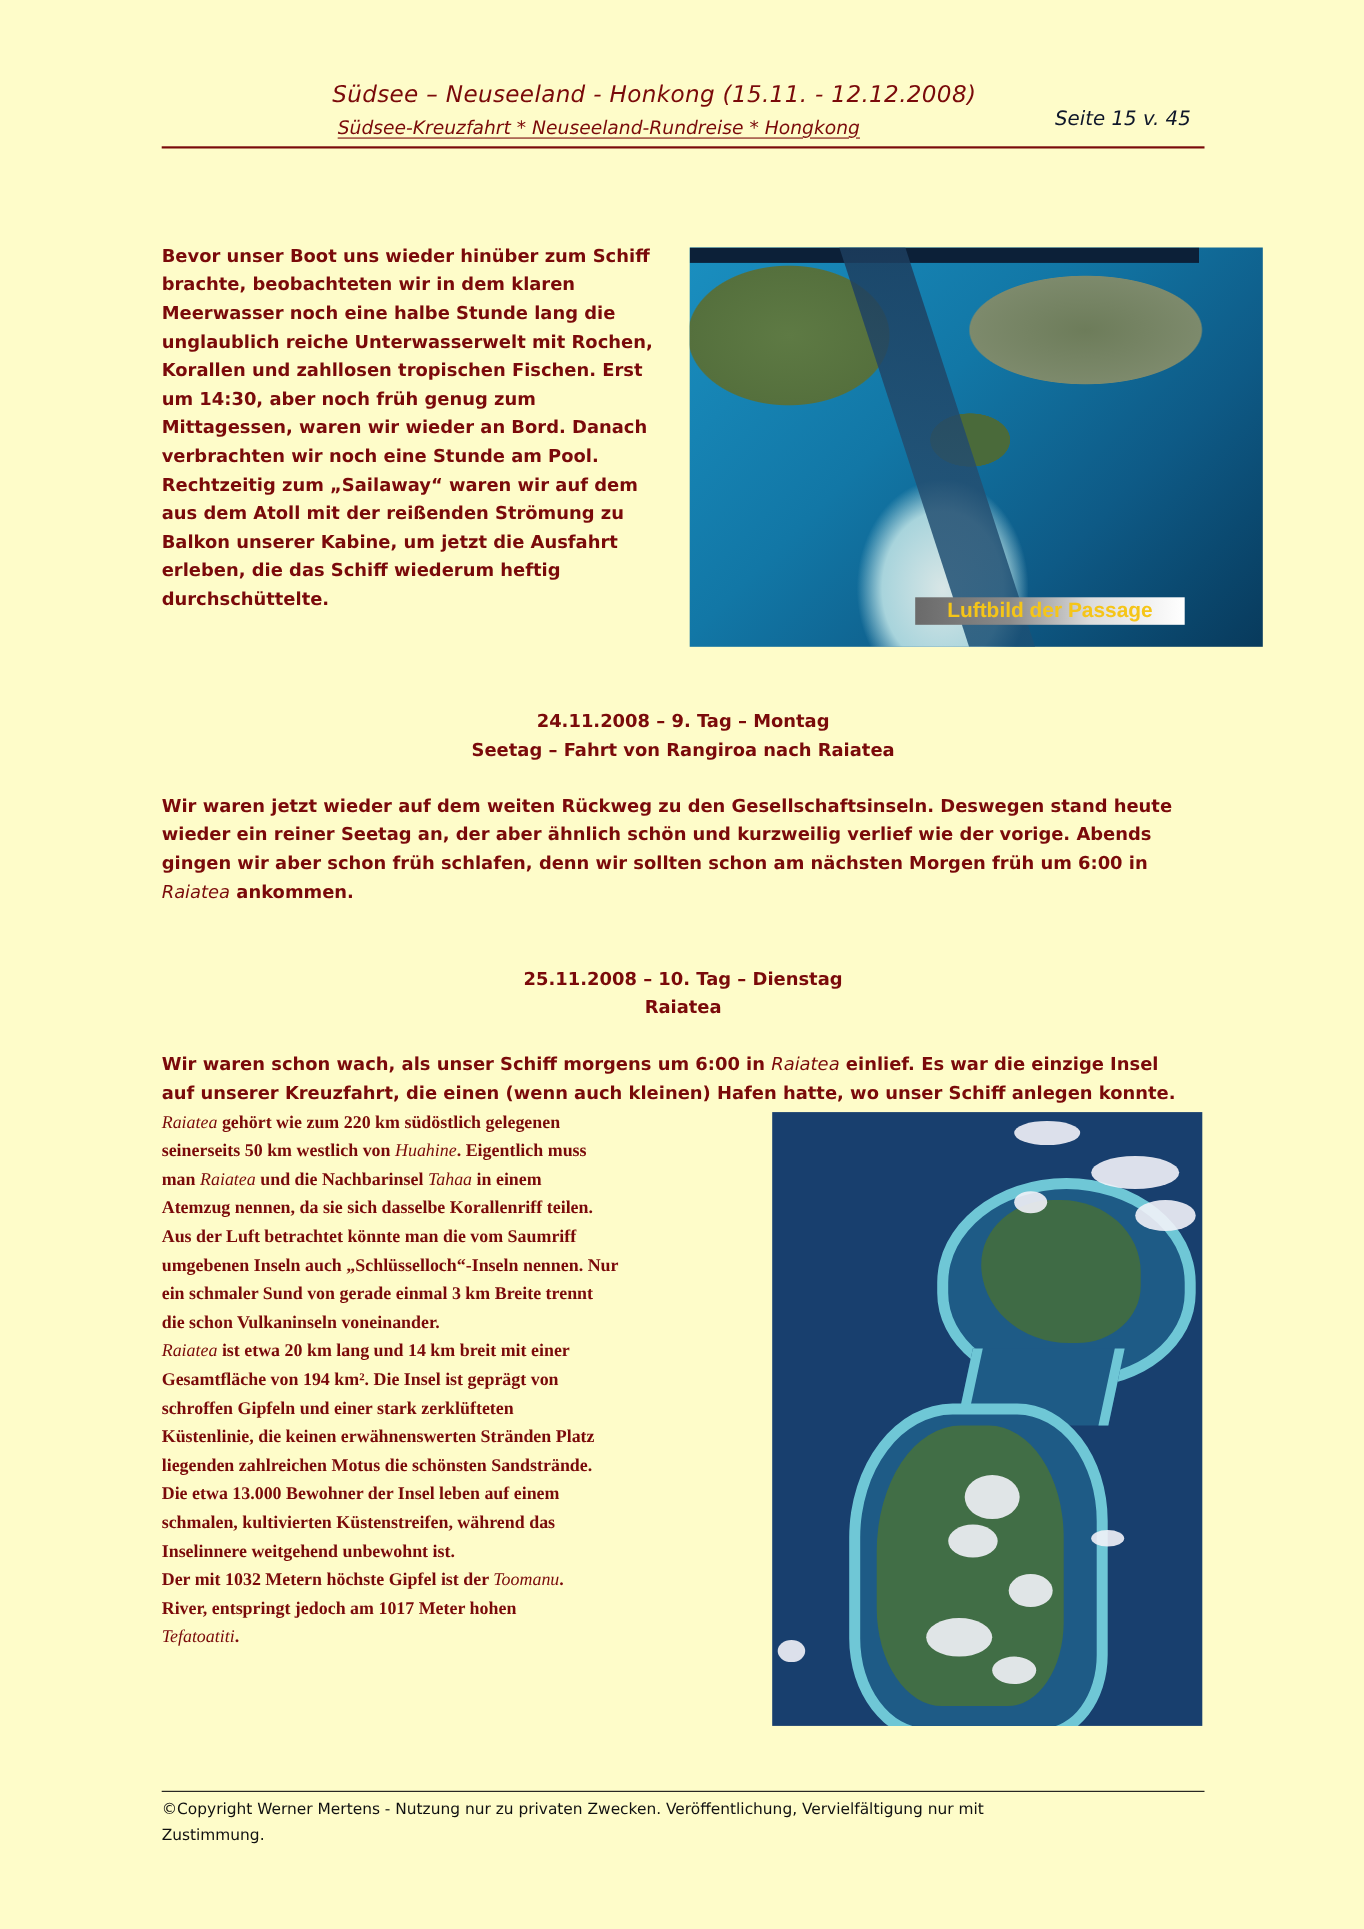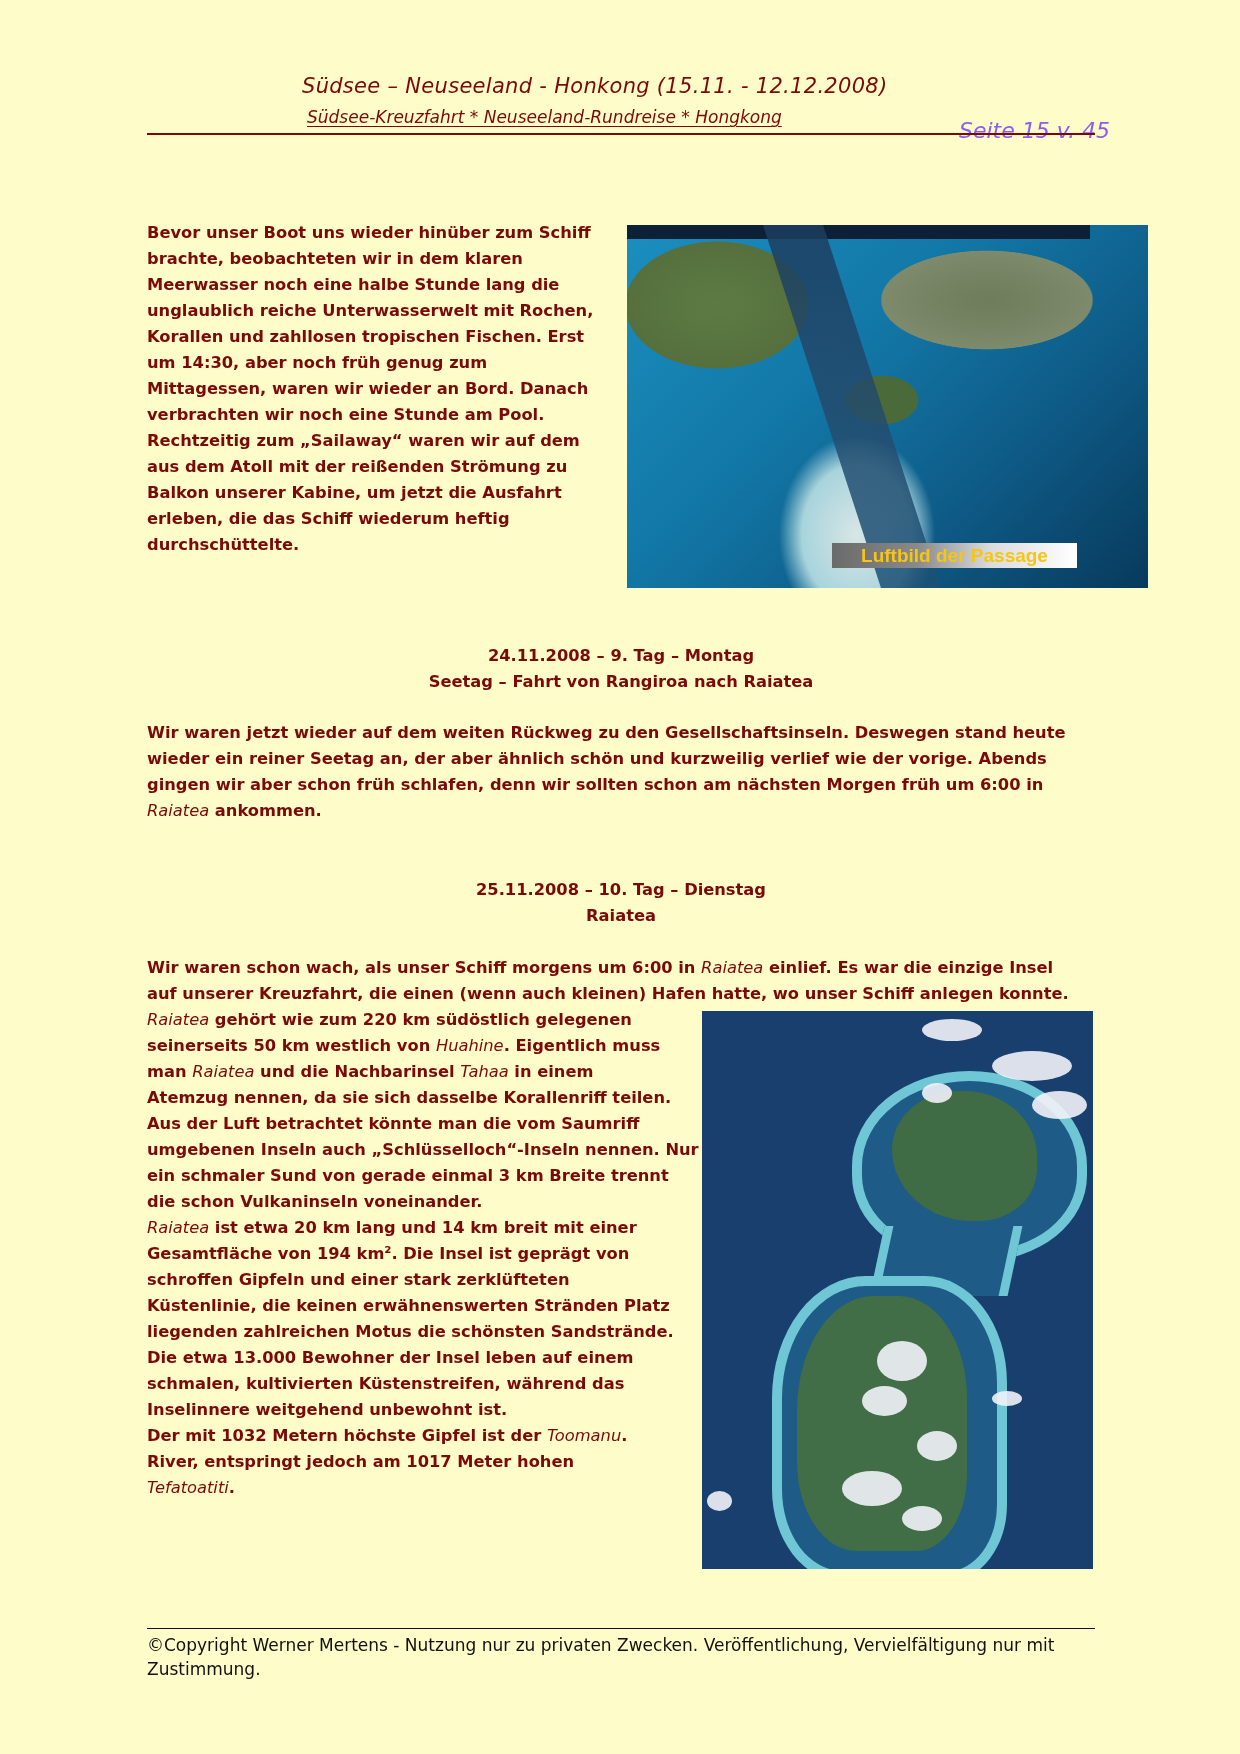--- a/index.html
+++ b/index.html
@@ -19,22 +19,22 @@
     font-family: "DejaVu Sans", sans-serif; font-style: italic;
     font-size: 21px; color: #7a0a0a; white-space: nowrap;
     letter-spacing: 0.3px;
   }
   .header .line2 {
     position: absolute; left: 160px; top: 33px;
     font-style: italic; font-size: 17px; color: #7a0a0a; white-space: nowrap;
     text-decoration: underline; text-underline-offset: 3px;
   }
   .header .pageno {
-    position: absolute; left: 812px; top: 44px;
-    font-style: italic; font-size: 22px; color: #8b5cf6; white-space: nowrap;
+    position: absolute; left: 812px; top: 24px;
+    font-style: italic; font-size: 18px; color: #0f172a; white-space: nowrap;
   }
   .header .rule {
     position: absolute; left: 0; top: 59px; width: 948px; height: 2px; background: #7a0a0a;
   }
   .body-text {
     font-family: "DejaVu Sans", sans-serif;
     font-weight: bold; font-size: 16.3px; line-height: 26px;
     color: #7a0a0a;
   }
   .p1 { position: absolute; left: 147px; top: 220px; width: 470px; }
@@ -64,21 +64,21 @@
   .center-head {
     position: absolute; left: 147px; width: 948px; text-align: center;
     font-weight: bold; font-size: 16.3px; line-height: 26px; color: #7a0a0a;
   }
   .h1 { top: 643px; }
   .h2 { top: 877px; }
   .p2 { position: absolute; left: 147px; top: 720px; width: 950px; }
   .p3 { position: absolute; left: 147px; top: 955px; width: 950px; }
   .p2 span, .p3 span { display: block; white-space: nowrap; }
   .p4 { position: absolute; left: 147px; top: 1007px; width: 540px; }
-  .p4 span { display: block; white-space: nowrap; }
+  .p4 span { display: block; white-space: nowrap; font-family: Liberation Serif, serif; }
   .p4 i, .p2 i, .p3 i { font-weight: normal; font-style: italic; }
   .img2 {
     position: absolute; left: 702px; top: 1011px; width: 391px; height: 558px;
     background: #183f6e; overflow: hidden;
   }
   .img2 .reef-n {
     position: absolute; left: 150px; top: 60px; width: 215px; height: 170px;
     border-radius: 50% 50% 45% 45%; border: 10px solid #6fc7d6; background: #1e5b86;
   }
   .img2 .isl-n {
@@ -98,21 +98,21 @@
     position: absolute; left: 95px; top: 285px; width: 170px; height: 255px;
     border-radius: 45% 40% 30% 35%; background: #416e46;
   }
   .img2 .cloud { position: absolute; background: #f2f2f8; border-radius: 50%; opacity: 0.9; }
   .footer-rule {
     position: absolute; left: 147px; top: 1628px; width: 948px; height: 0;
     border-top: 1.5px solid #111;
   }
   .footer {
     position: absolute; left: 147px; top: 1633px; width: 948px;
-    font-family: "DejaVu Sans", sans-serif; font-size: 17px; line-height: 24px; color: #111;
+    font-family: "DejaVu Sans", sans-serif; font-size: 14px; line-height: 24px; color: #111;
   }
 </style>
 </head>
 <body>
 
 <div class="header">
   <div class="line1">Südsee – Neuseeland - Honkong  (15.11.  - 12.12.2008)</div>
   <div class="line2">Südsee-Kreuzfahrt * Neuseeland-Rundreise * Hongkong</div>
   <div class="pageno">Seite 15 v. 45</div>
   <div class="rule"></div>

